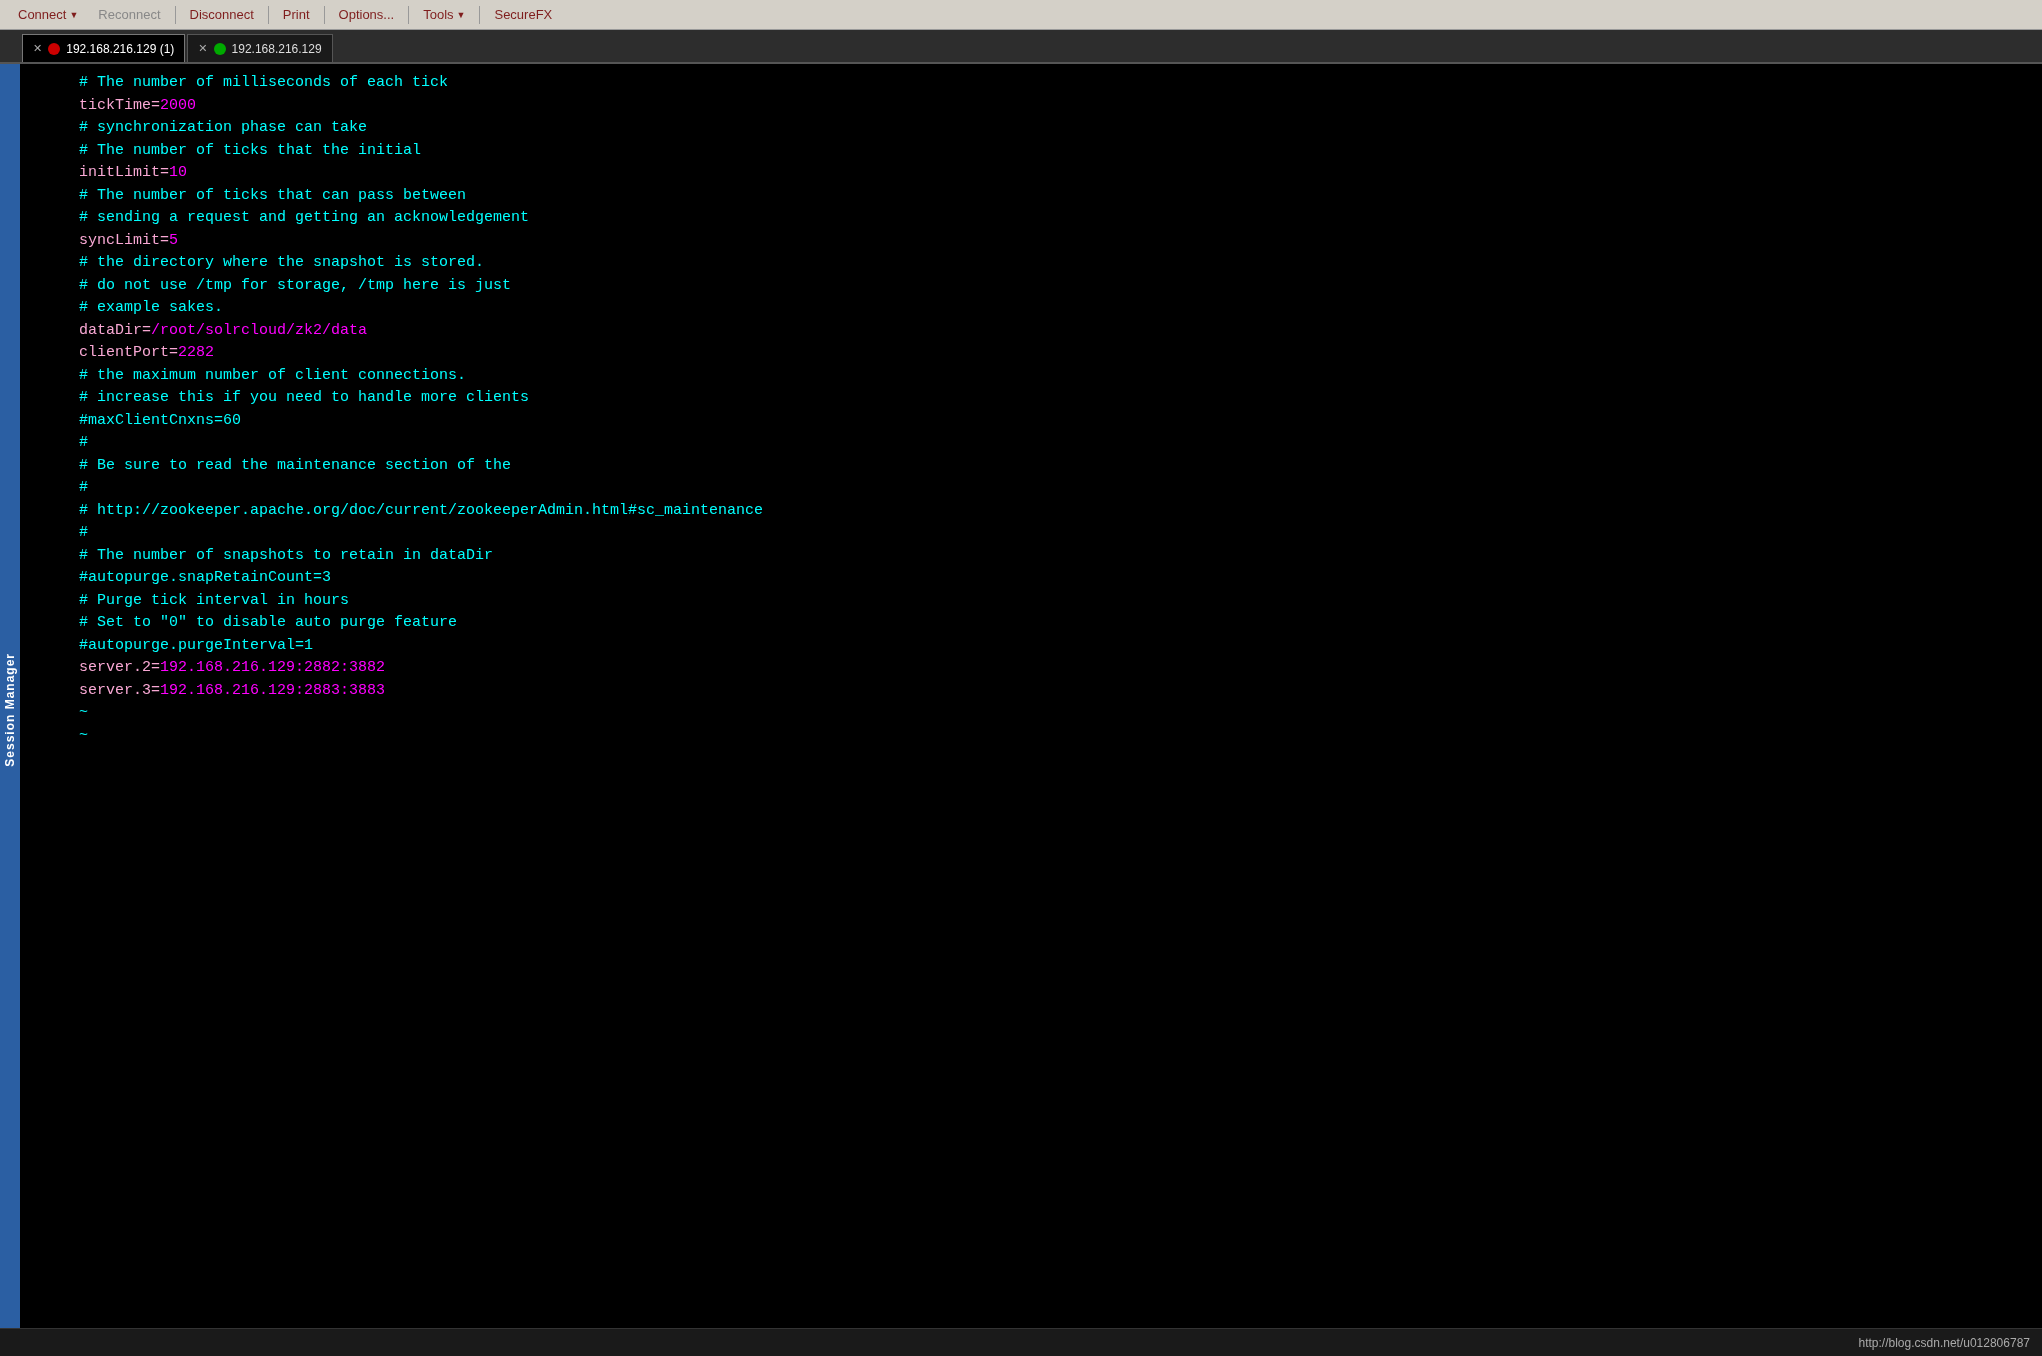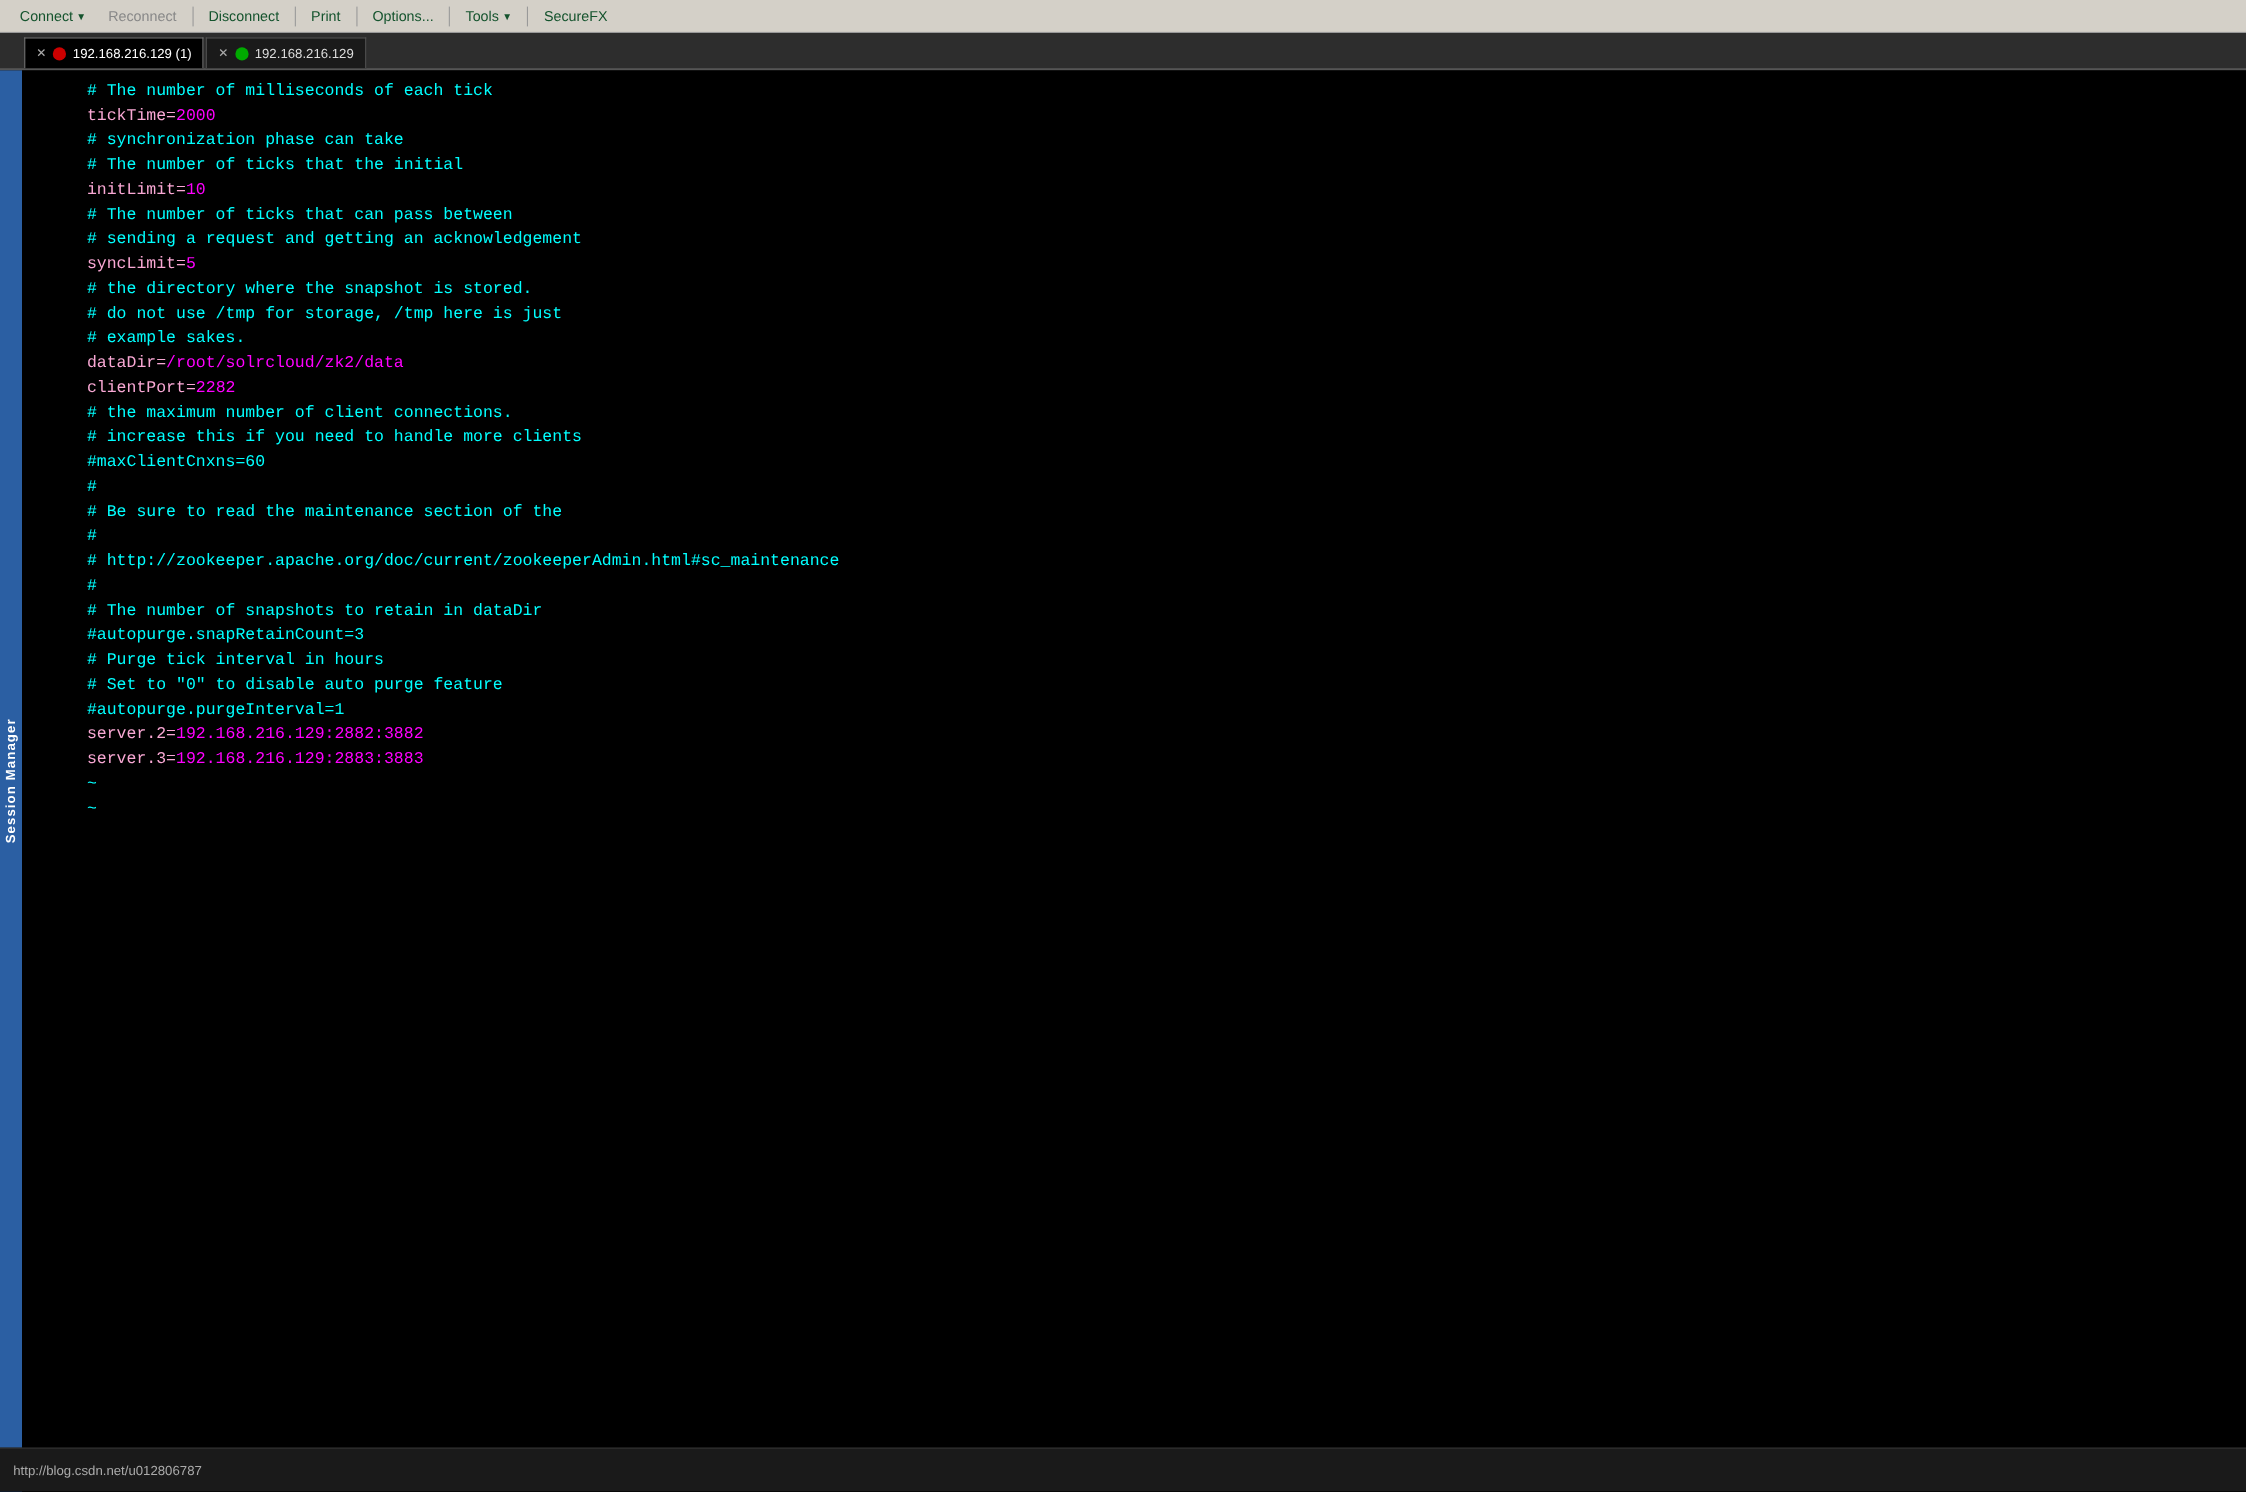--- a/index.html
+++ b/index.html
@@ -22,21 +22,21 @@
       display: flex;
       align-items: center;
       padding: 0 8px;
       border-bottom: 1px solid #999;
     }
 
     .menu-item {
       padding: 2px 10px;
       font-family: Arial, sans-serif;
       font-size: 13px;
-      color: #14532d;
+      color: #7f1d1d;
       cursor: pointer;
       display: flex;
       align-items: center;
       gap: 3px;
     }
 
     .menu-item.disabled {
       color: #888;
     }
 
@@ -152,25 +152,26 @@
     .cyan { color: #00ffff; }
     .magenta { color: #ff00ff; }
     .white { color: #f9a8d4; }
 
     
     .statusbar {
       position: absolute;
       bottom: 0;
       left: 0;
       right: 0;
-      height: 40px;
+      height: 28px;
       background: #1a1a1a;
       border-top: 1px solid #333;
       display: flex;
       align-items: center;
+      justify-content: flex-end;
       padding: 0 12px;
     }
 
     .statusbar-text {
       font-family: Arial, sans-serif;
       font-size: 12px;
       color: #aaa;
     }
   </style>
 </head>

